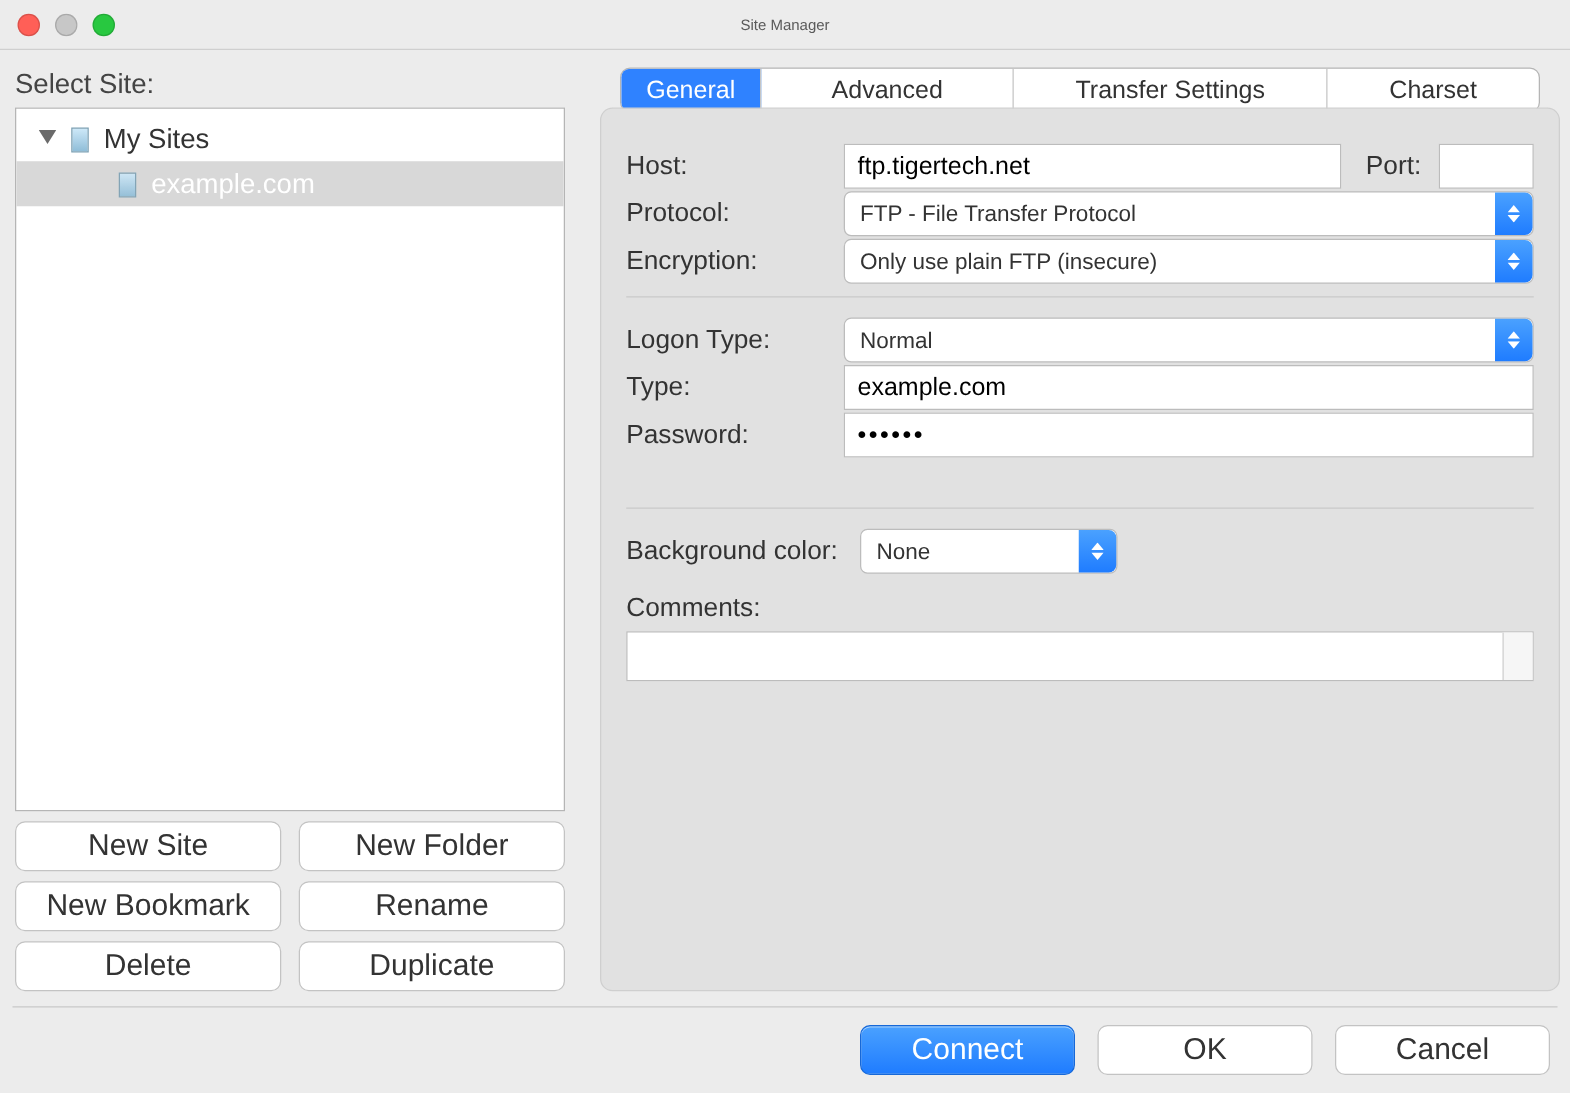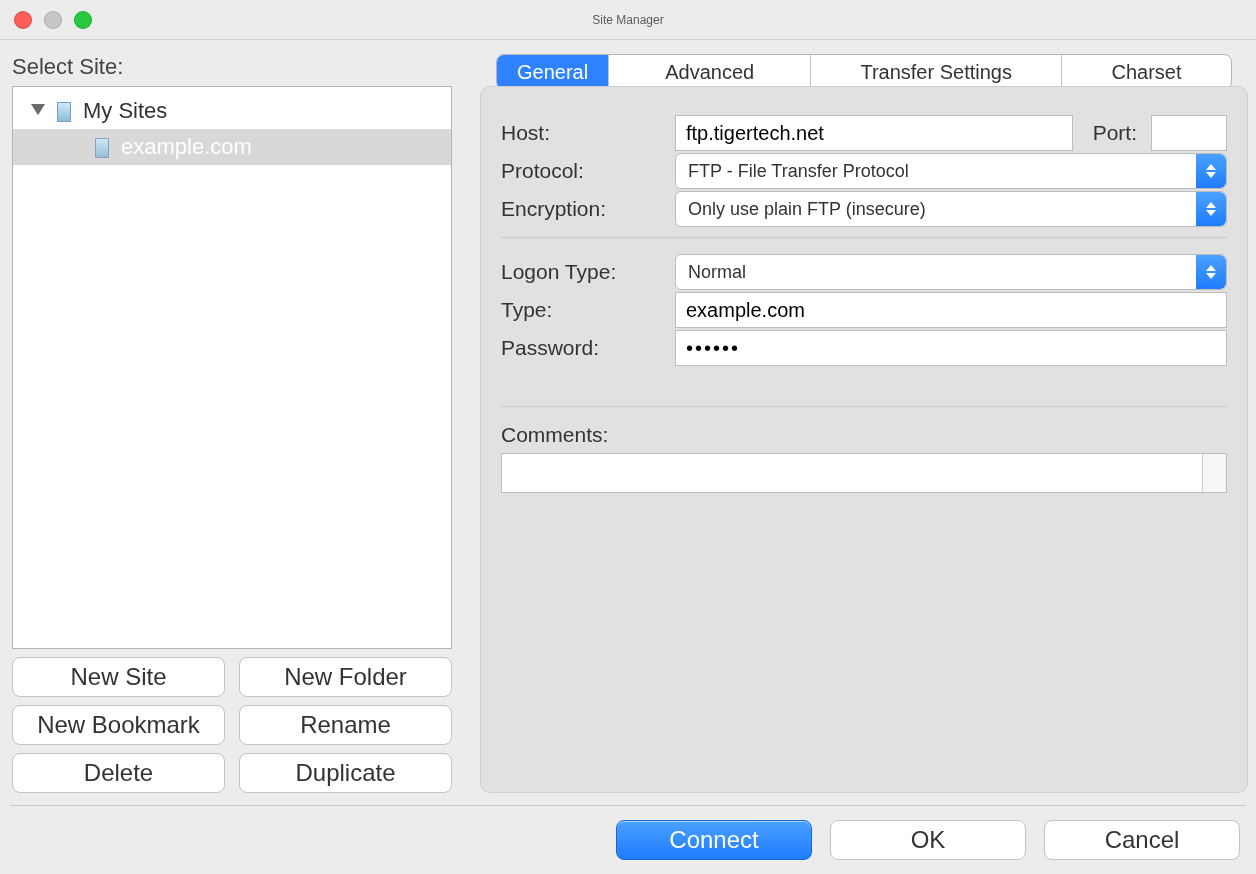--- a/index.html
+++ b/index.html
@@ -244,21 +244,21 @@
     .footer-sep {
       height: 1px; background: #c7c7c7;
       margin: 12px 10px 0 10px;
     }
     .footer {
       display: flex;
       justify-content: flex-end;
       gap: 18px;
       padding: 14px 16px 14px 16px;
     }
-    .footer .mac-btn { width: 196px; }
+    .footer .mac-btn { width: 172px; }
     .primary {
       background: linear-gradient(#4aa1ff,#1f7cff);
       color: #fff;
       border: 1px solid #1668d8;
     }
   </style>
 </head>
 <body>
 
 <div class="titlebar">
@@ -371,20 +371,36 @@
         <input class="input" value="example.com" style="">
       </div>
 
       <div class="row" style="margin-bottom:40px;">
         <div class="label">Password:</div>
         <input class="input" style="letter-spacing: 2px;" value="••••••">
       </div>
 
       <div class="divider"></div>
 
+      <div class="bg-row">
+        <div class="label" style="font-size:21px;">Background color:</div>
+        <div class="bg-select-wrap">
+          <div class="select">
+            <span>None</span>
+            <span class="caret">
+              <svg viewBox="0 0 10 6">
+                  <polygon points="0,6 10,6 5,0"></polygon>
+                </svg>
+              <svg viewBox="0 0 10 6">
+                  <polygon points="0,0 10,0 5,6"></polygon>
+                </svg>
+            </span>
+          </div>
+        </div>
+      </div>
 
       <div class="comments-label">Comments:</div>
       <div class="comments-box">
         <div class="text"></div>
         <div class="scroll-track"></div>
       </div>
 
     </div>
   </div>
 </div>

